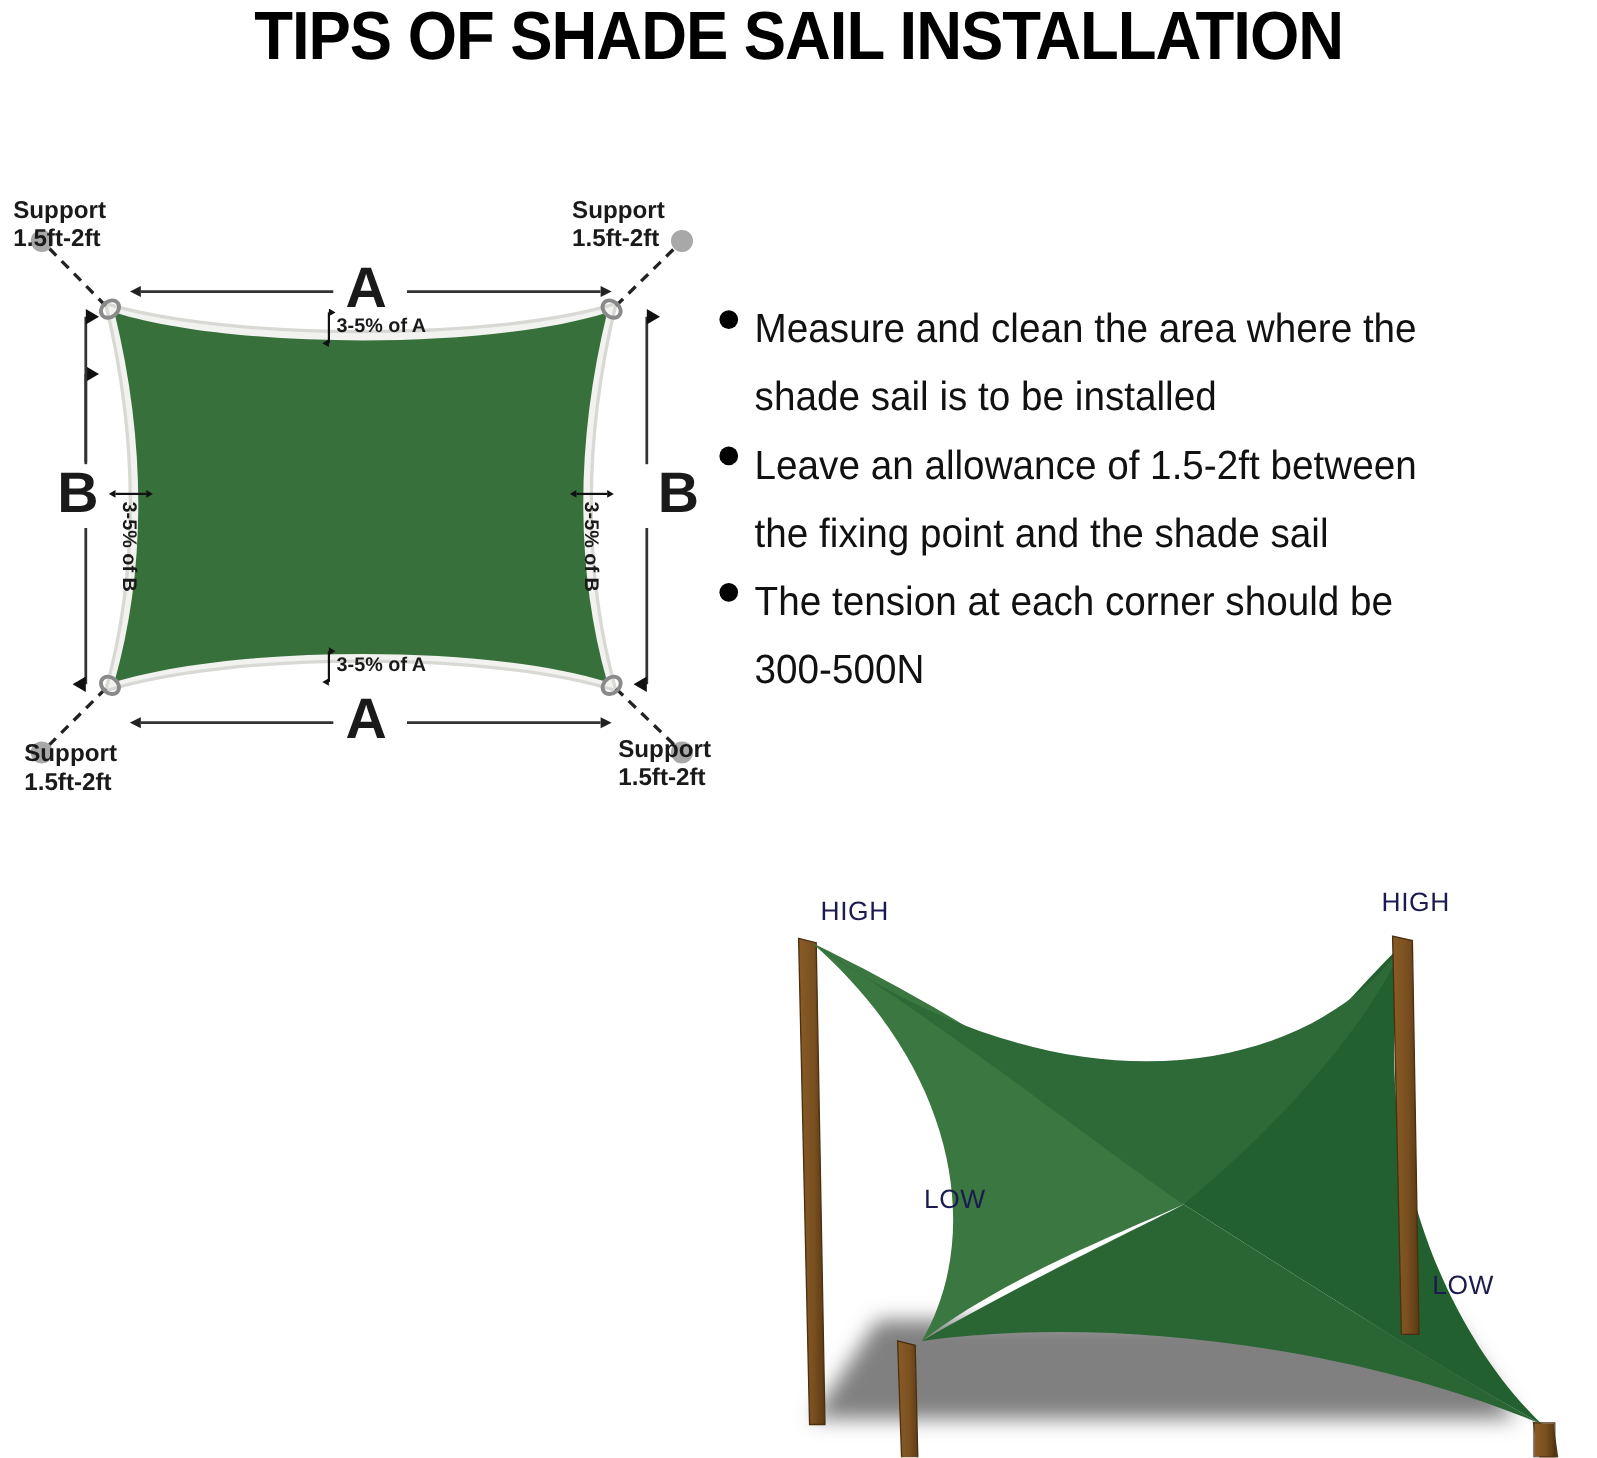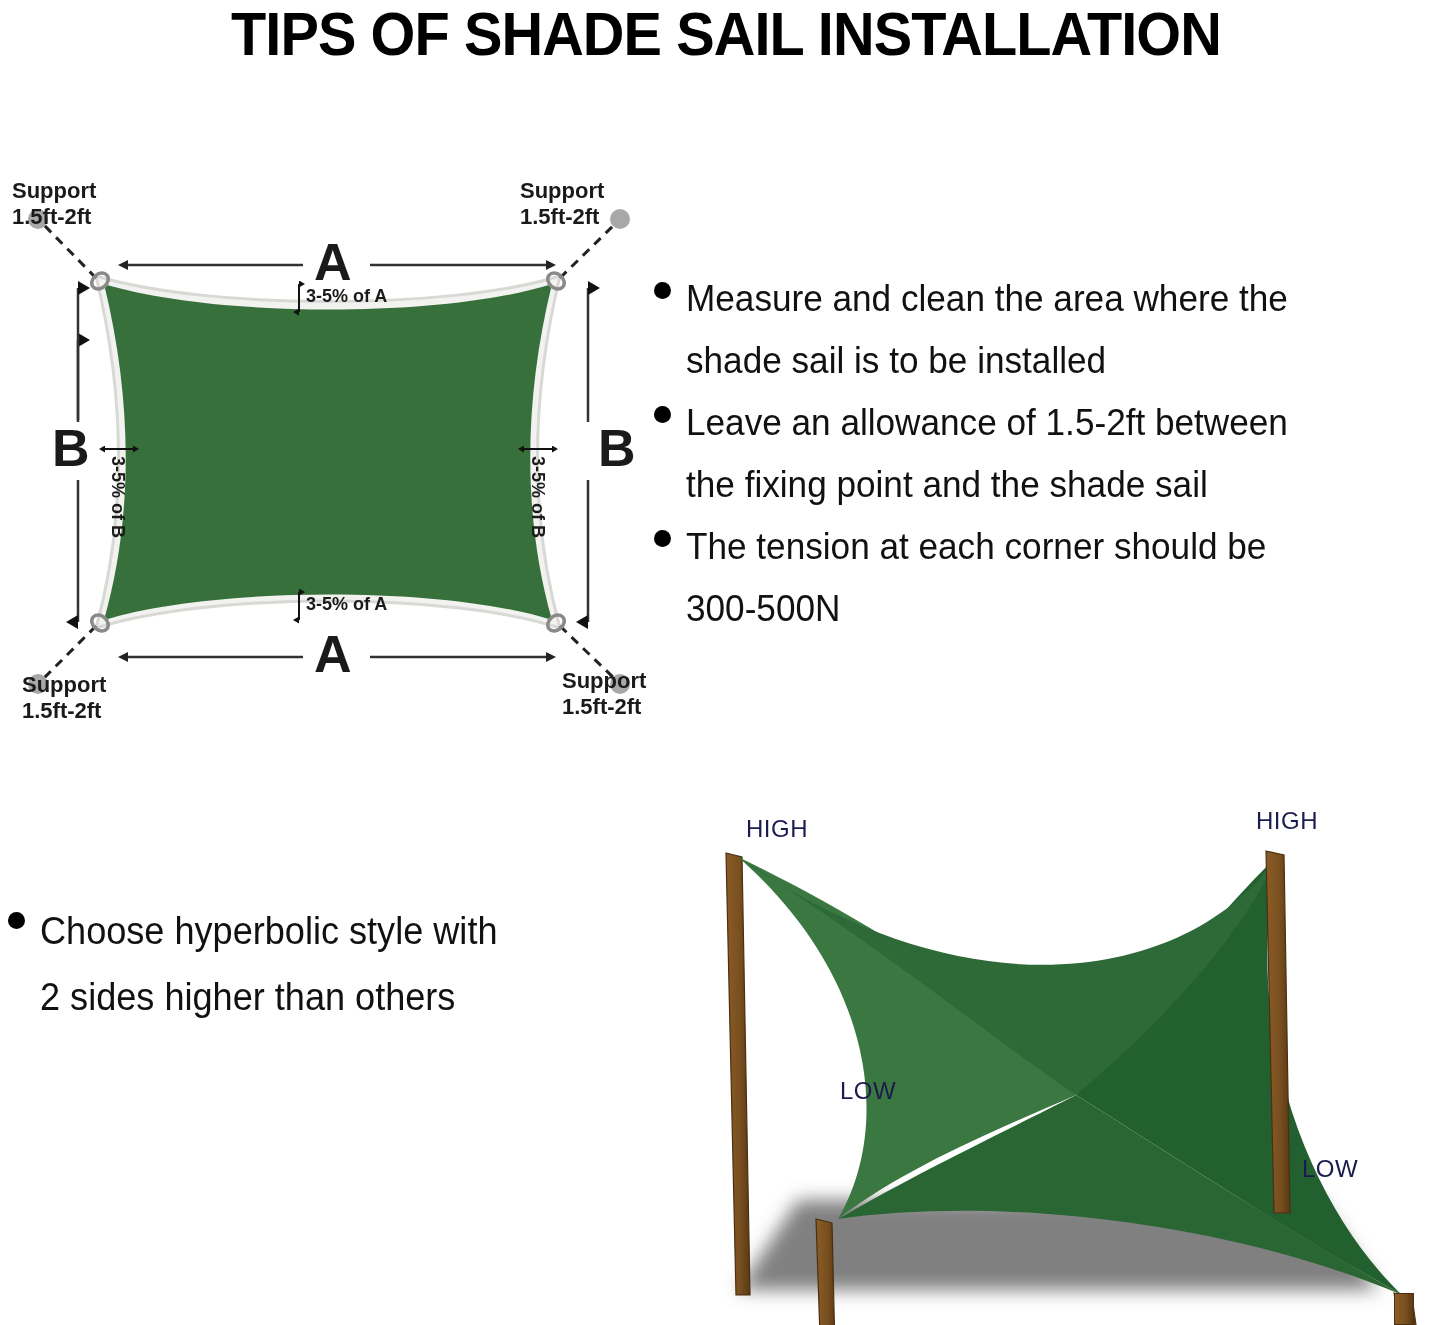--- a/index.html
+++ b/index.html
@@ -223,27 +223,20 @@
     <div class="row">
       <div class="dot"></div>
       <div class="txt">
         <div>The tension at each corner should be</div>
         <div>300-500N</div>
       </div>
     </div>
   </div>
 
   <div class="bullets" id="bullets-left">
-    <div class="row">
-      <div class="dot"></div>
-      <div class="txt">
-        <div>Choose hyperbolic style with</div>
-        <div>2 sides higher than others</div>
-      </div>
-    </div>
   </div>
 
   <div class="diagram-bottom">
     <svg id="hyparSvg" width="774" height="530" viewBox="0 0 774 530">
       <defs>
         <filter id="blurShadow" x="-30%" y="-60%" width="160%" height="230%">
           <feGaussianBlur stdDeviation="9"></feGaussianBlur>
         </filter>
         <linearGradient id="postGrad" x1="0" y1="0" x2="1" y2="0">
           <stop offset="0%" stop-color="#8a5c26"></stop>

